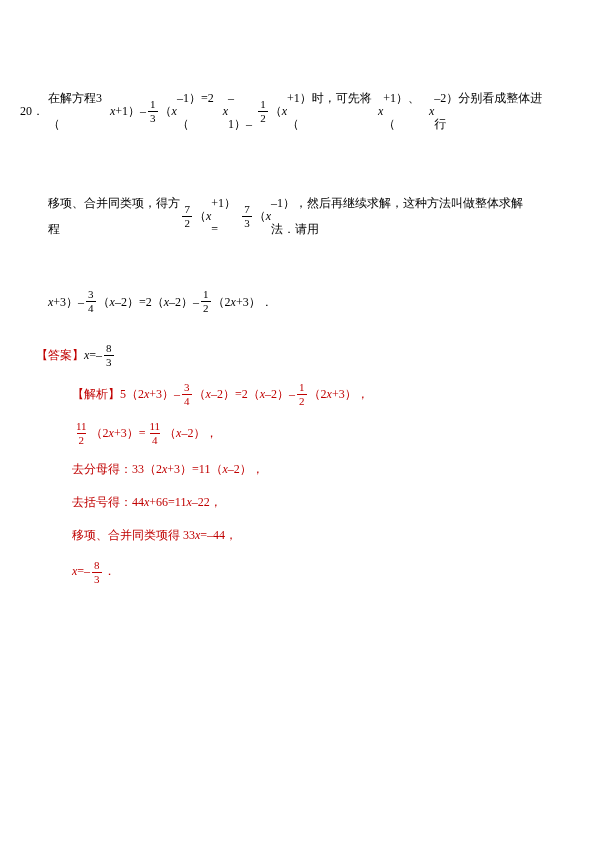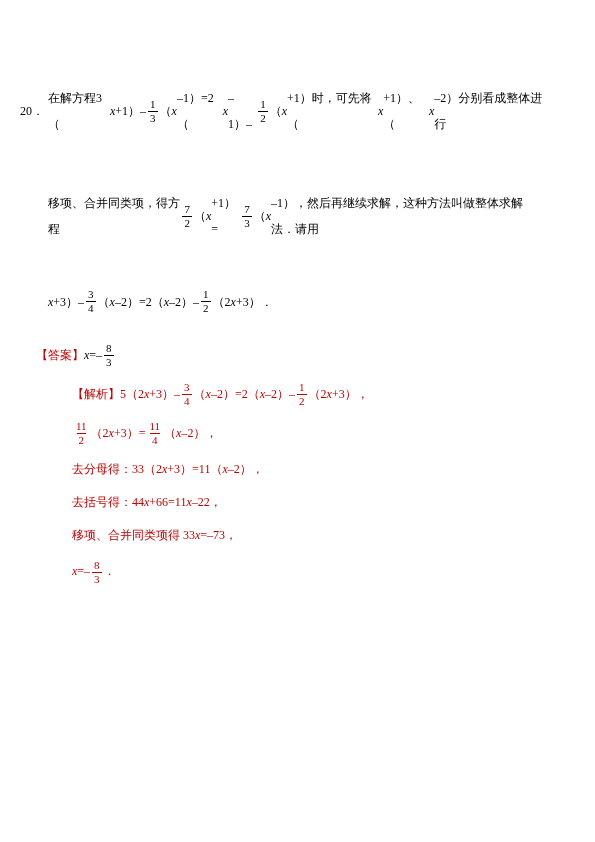--- a/index.html
+++ b/index.html
@@ -191,21 +191,21 @@
     <span>去括号得：44</span>
     <span class="it">x</span>
     <span>+66=11</span>
     <span class="it">x</span>
     <span>–22，</span>
   </div>
 
   <div class="line red-text">
     <span>移项、合并同类项得 33</span>
     <span class="it">x</span>
-    <span>=–73，</span>
+    <span>=–44，</span>
   </div>
 
   <div class="line red-text">
     <span class="it">x</span>
     <span>=– </span>
     <span class="frac">
       <span class="n">8</span>
       <span class="d">3</span>
     </span>
     <span>．</span>

